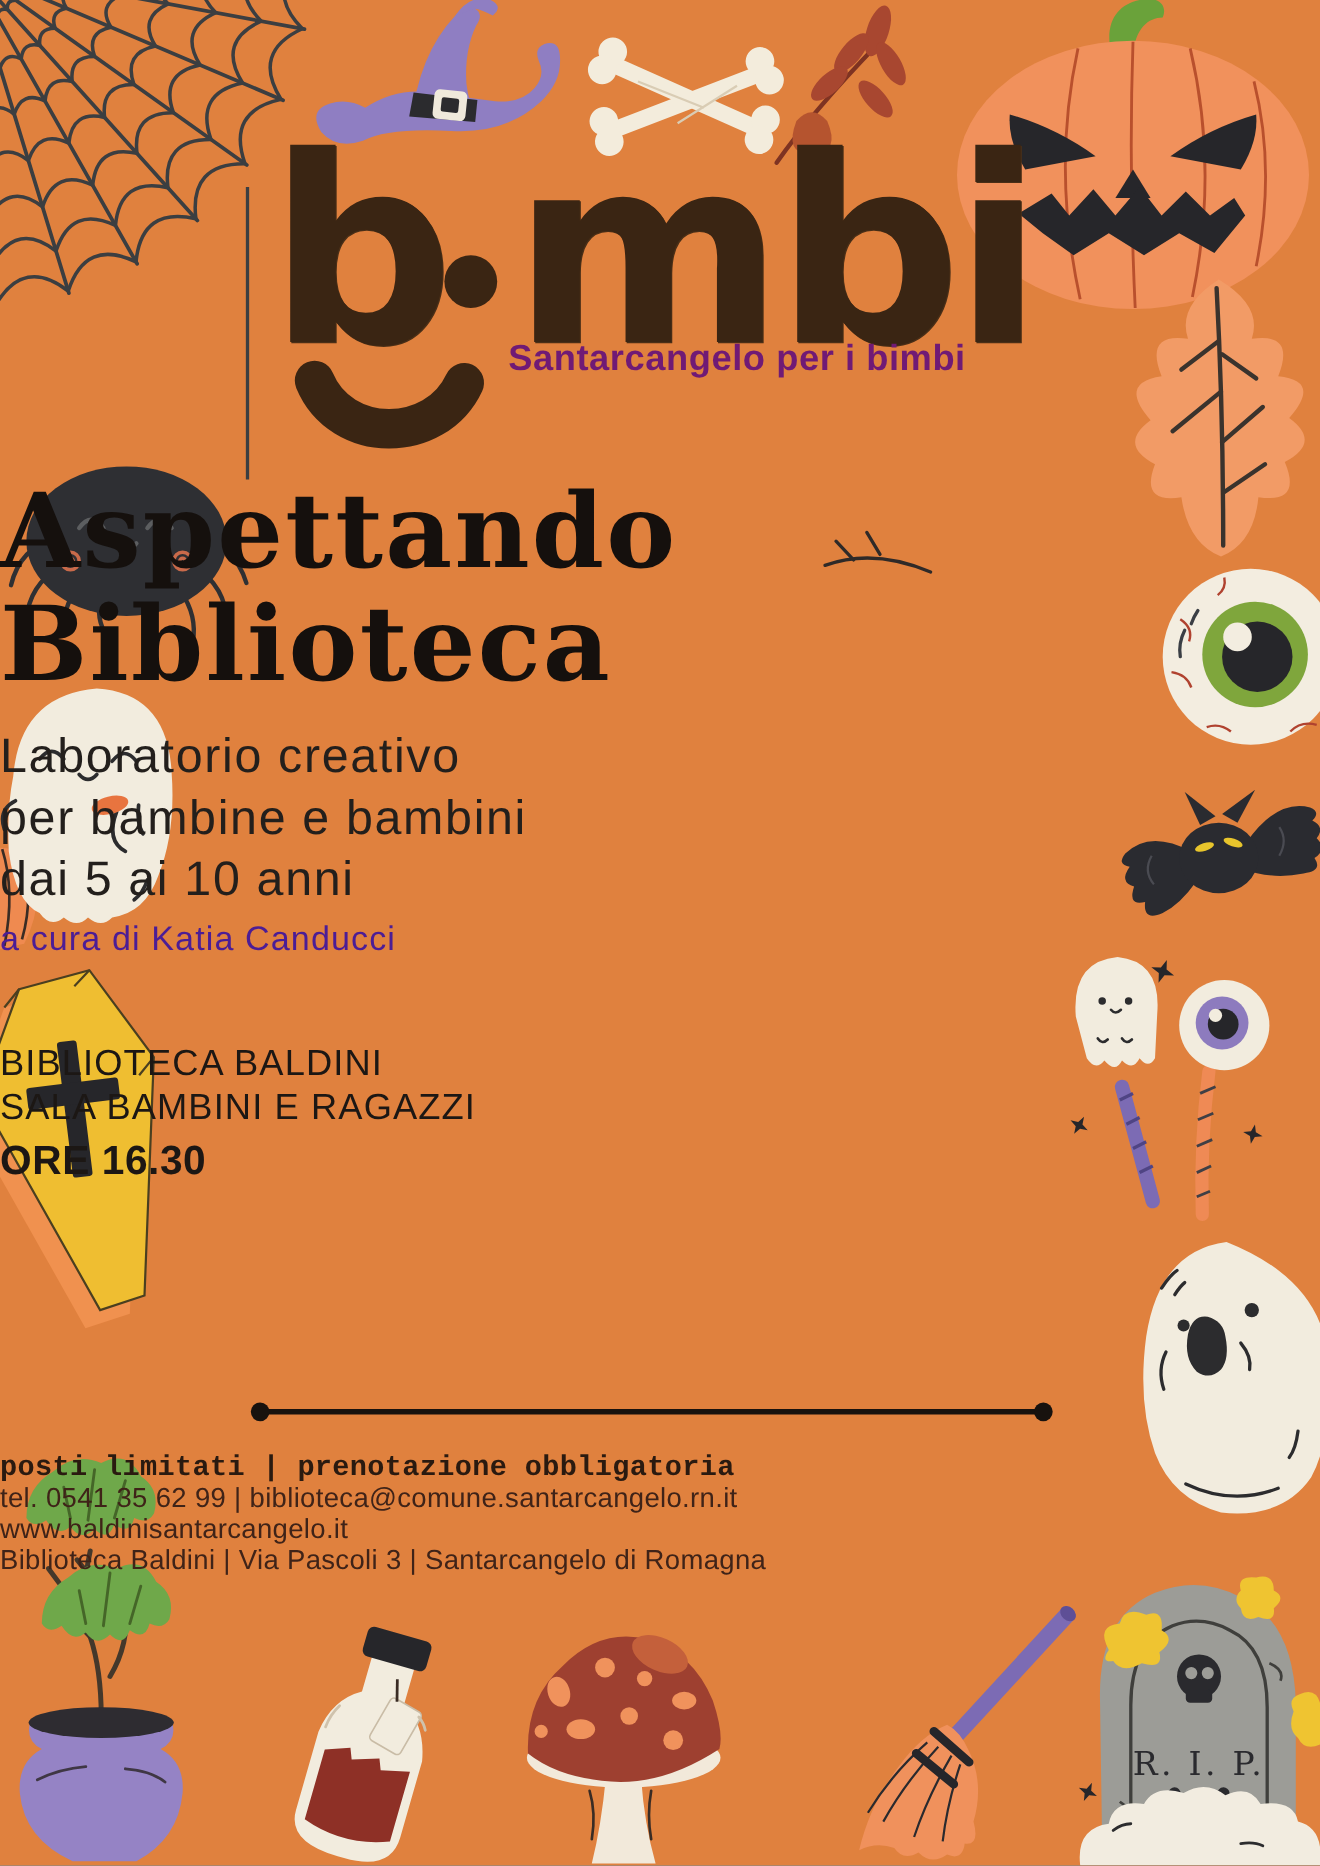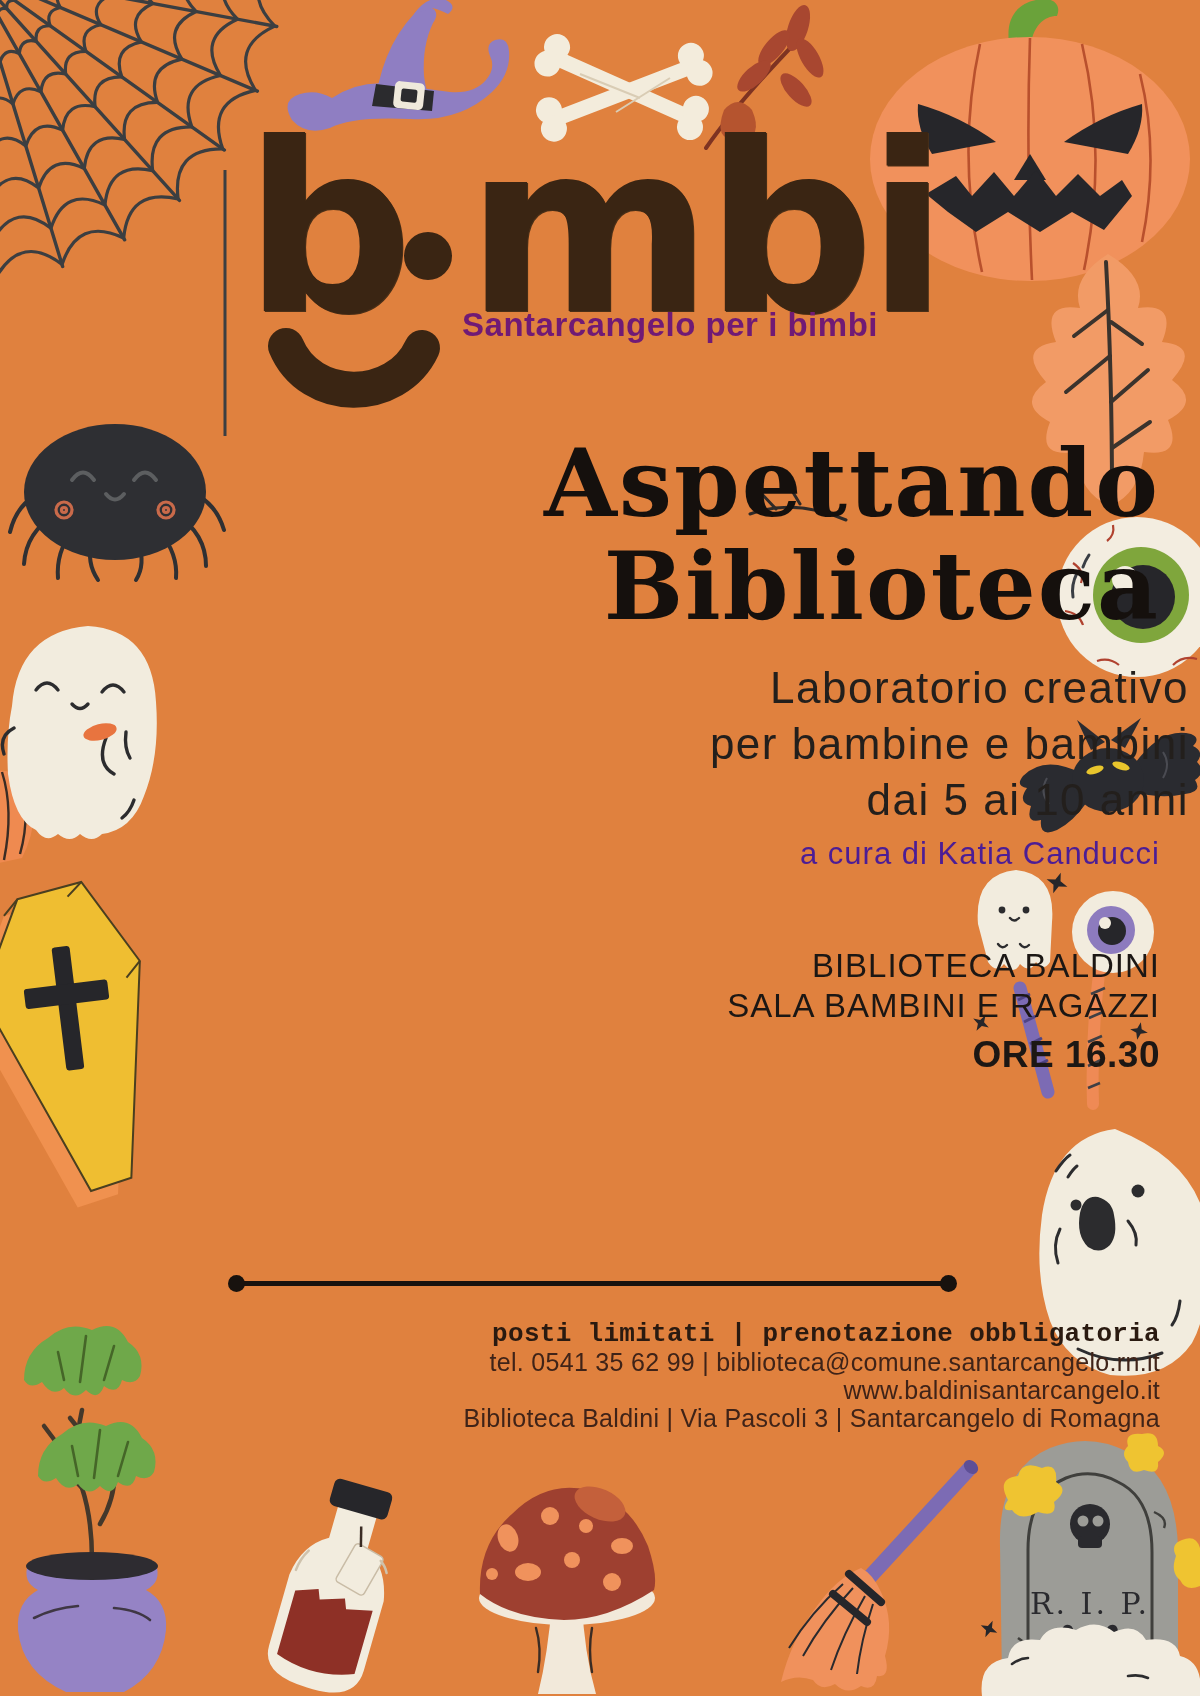--- a/index.html
+++ b/index.html
@@ -15,24 +15,24 @@
   .logo{position:absolute;left:244px;top:112px;width:660px;height:270px;}
   .logo .letter{position:absolute;top:0;font-family:"DejaVu Sans",sans-serif;
     font-weight:800;font-size:236px;line-height:1;letter-spacing:-7px;color:#3A2513;
     text-shadow:1px 1px 0 #4a2f17;}
   .logo .dot{position:absolute;left:160px;top:120px;width:48px;height:48px;border-radius:50%;background:#3A2513;}
   .logo .smile{position:absolute;left:22px;top:218px;}
   .tagline{position:absolute;left:420px;top:306px;width:500px;text-align:center;
     font-weight:bold;font-size:33px;color:#701a75;letter-spacing:0.5px;}
 
   
-  .col{position:absolute;left:0;width:1120px;text-align:right;margin-left:40px;}
+  .col{position:absolute;left:0;width:1120px;text-align:left;}
   .title{top:432px;font-family:"DejaVu Serif","Liberation Serif",serif;font-weight:bold;
     font-size:94px;line-height:1.1;color:#15100D;letter-spacing:2px;}
-  .subtitle{top:660px;font-size:44px;line-height:1.27;color:#231F1C;letter-spacing:1.5px;padding-left:29px;}
+  .subtitle{top:660px;font-size:44px;line-height:1.27;color:#231F1C;letter-spacing:1.5px;}
   .curator{top:836px;font-size:31px;color:#4c1d95;letter-spacing:1px;}
   .venue{top:946px;font-size:33px;line-height:1.22;color:#1C1714;letter-spacing:1px;}
   .venue .strong{font-weight:bold;font-size:37px;line-height:1.18;letter-spacing:0.5px;}
   .venue .gap{height:6px;}
 
   
   .divider-line{position:absolute;left:240px;top:1281px;width:708px;height:5px;background:#18120E;border-radius:3px;}
   .divider-dot{position:absolute;top:1275px;width:17px;height:17px;border-radius:50%;background:#18120E;}
 
   

